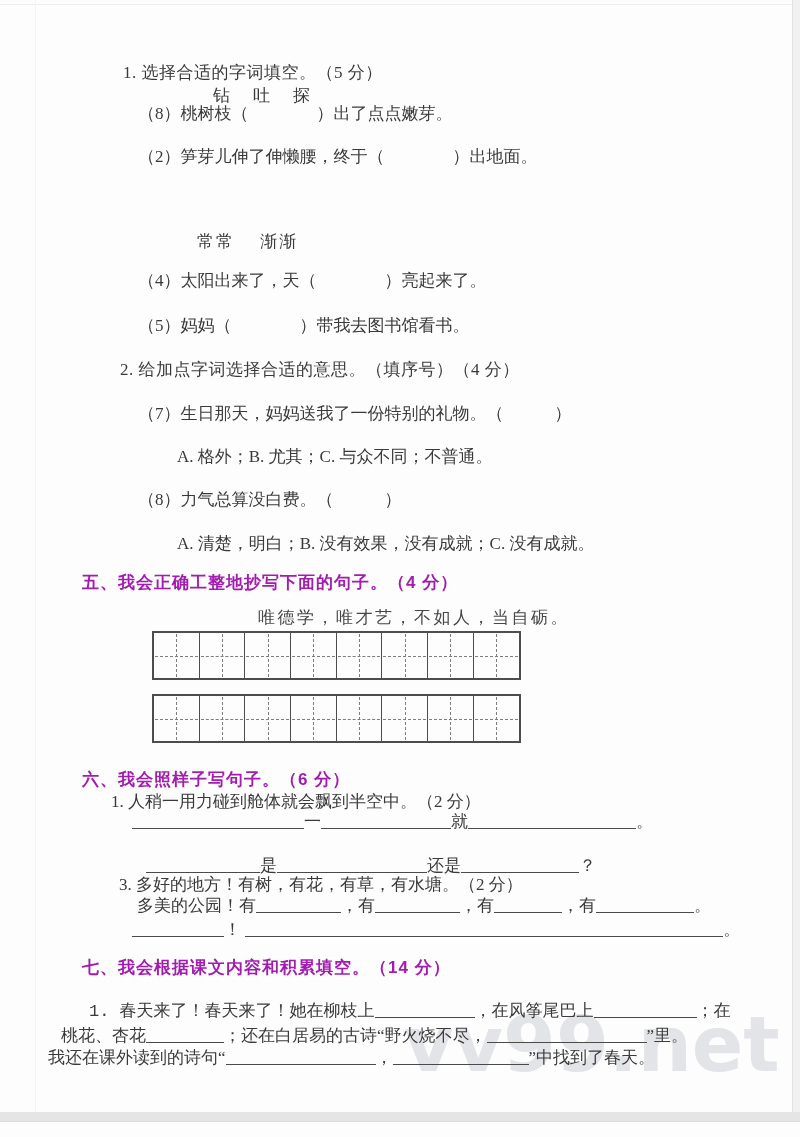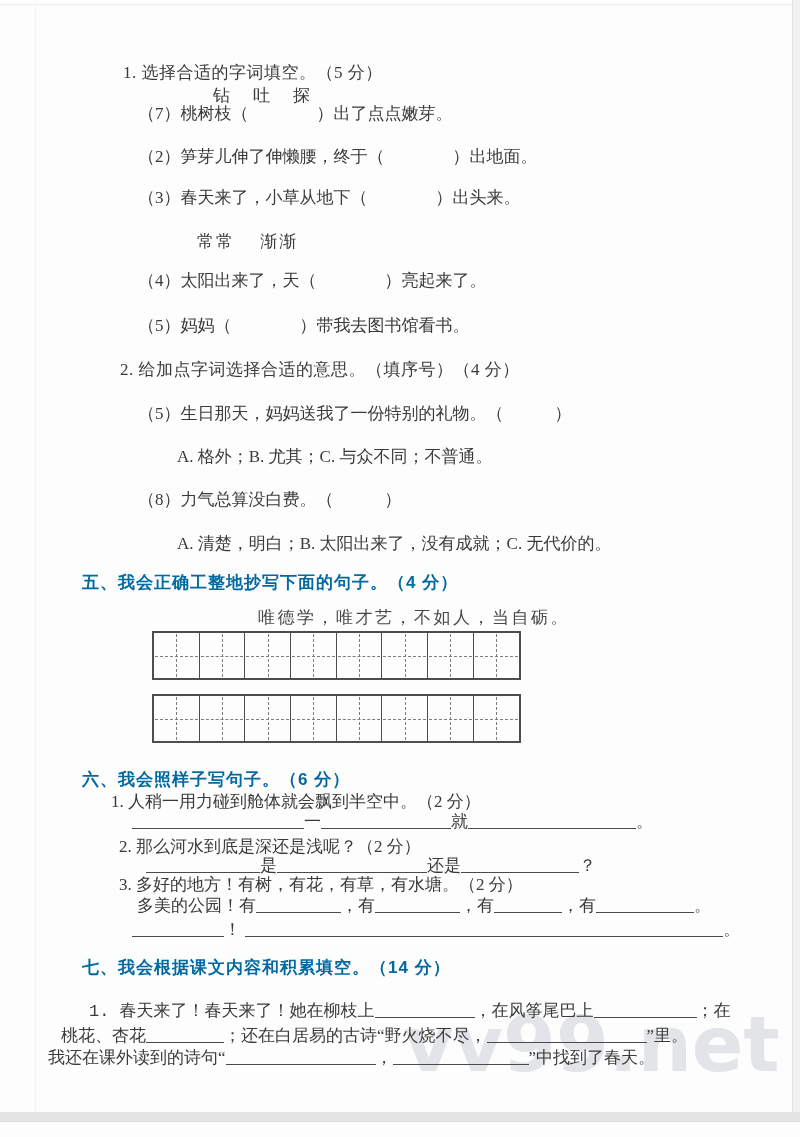--- a/index.html
+++ b/index.html
@@ -8,21 +8,21 @@
     background:#fdfdfd; overflow:hidden;
     font-family:"Liberation Serif","DejaVu Serif",serif;
     color:#3a3a3a;
   }
   .line {
     position:absolute; font-size:17px; line-height:20px;
     white-space:nowrap; z-index:2;
   }
   .heading {
     font-family:"Liberation Sans","DejaVu Sans",sans-serif;
-    font-weight:bold; color:#0369a1; letter-spacing:1px;
+    font-weight:bold; color:#a21caf; letter-spacing:1px;
   }
   .subnum { letter-spacing:0.5px; }
   .kai { color:#474747; letter-spacing:2.5px; }
   .blank {
     display:inline-block; border-bottom:1px solid #4a4a4a;
     height:14px; vertical-align:-2px;
   }
   .tzg-row {
     position:absolute; display:flex; z-index:2;
     border:2px solid #4d4d4d; background:transparent;
@@ -59,32 +59,31 @@
 
   <div class="edge-top"></div>
   <div class="edge-left"></div>
   <div class="edge-right-strip"></div>
   <div class="edge-right"></div>
 
   <div class="watermark">vv99.net</div>
 
   <div class="line subnum" style="left:123px; top:63px;">1. 选择合适的字词填空。（5 分）</div>
   <div class="line" style="left:213px; top:86px; letter-spacing:3px;">钻　吐　探</div>
-  <div class="line" style="left:138px; top:104px;">（7）桃树枝（　　　　）出了点点嫩芽。</div>
+  <div class="line" style="left:138px; top:104px;">（8）桃树枝（　　　　）出了点点嫩芽。</div>
   <div class="line" style="left:138px; top:147px;">（2）笋芽儿伸了伸懒腰，终于（　　　　）出地面。</div>
-  <div class="line" style="left:138px; top:188px;">（3）春天来了，小草从地下（　　　　）出头来。</div>
   <div class="line" style="left:197px; top:232px; letter-spacing:2px;">常常　 渐渐</div>
   <div class="line" style="left:138px; top:271px;">（4）太阳出来了，天（　　　　）亮起来了。</div>
   <div class="line" style="left:138px; top:316px;">（5）妈妈（　　　　）带我去图书馆看书。</div>
 
   <div class="line subnum" style="left:120px; top:360px;">2. 给加点字词选择合适的意思。（填序号）（4 分）</div>
-  <div class="line" style="left:138px; top:404px;">（5）生日那天，妈妈送我了一份特别的礼物。（　　　）</div>
+  <div class="line" style="left:138px; top:404px;">（7）生日那天，妈妈送我了一份特别的礼物。（　　　）</div>
   <div class="line" style="left:177px; top:447px;">A. 格外；B. 尤其；C. 与众不同；不普通。</div>
   <div class="line" style="left:138px; top:490px;">（8）力气总算没白费。（　　　）</div>
-  <div class="line" style="left:177px; top:534px;">A. 清楚，明白；B. 太阳出来了，没有成就；C. 无代价的。</div>
+  <div class="line" style="left:177px; top:534px;">A. 清楚，明白；B. 没有效果，没有成就；C. 没有成就。</div>
 
   <div class="line heading" style="left:82px; top:573px;">五、我会正确工整地抄写下面的句子。（4 分）</div>
   <div class="line kai" style="left:258px; top:596px;margin-top:12px;">唯德学，唯才艺，不如人，当自砺。</div>
   <div class="tzg-row" style="left:152px; top:631px;">
       <div class="tzg-cell"></div>
       <div class="tzg-cell"></div>
       <div class="tzg-cell"></div>
       <div class="tzg-cell"></div>
       <div class="tzg-cell"></div>
       <div class="tzg-cell"></div>
@@ -98,21 +97,20 @@
       <div class="tzg-cell"></div>
       <div class="tzg-cell"></div>
       <div class="tzg-cell"></div>
       <div class="tzg-cell"></div>
       <div class="tzg-cell"></div>
     </div>
 
   <div class="line heading" style="left:82px; top:770px;">六、我会照样子写句子。（6 分）</div>
   <div class="line" style="left:111px; top:792px;">1. 人稍一用力碰到舱体就会飘到半空中。（2 分）</div>
   <div class="line" style="left:132px; top:812px;"><span class="blank" style="width: 172px;"></span><span>一</span><span class="blank" style="width: 130px;"></span><span>就</span><span class="blank" style="width: 168px;"></span><span>。</span></div>
-  <div class="line" style="left:119px; top:837px;">2.  那么河水到底是深还是浅呢？（2 分）</div>
   <div class="line" style="left:146px; top:856px;"><span class="blank" style="width: 114px;"></span><span>是</span><span class="blank" style="width: 150px;"></span><span>还是</span><span class="blank" style="width: 118px;"></span><span>？</span></div>
   <div class="line" style="left:119px; top:875px;">3. 多好的地方！有树，有花，有草，有水塘。（2 分）</div>
   <div class="line" style="left:137px; top:896px;"><span>多美的公园！有</span><span class="blank" style="width: 85px;"></span><span>，有</span><span class="blank" style="width: 85px;"></span><span>，有</span><span class="blank" style="width: 68px;"></span><span>，有</span><span class="blank" style="width: 98px;"></span><span>。</span></div>
   <div class="line" style="left:132px; top:920px;"><span class="blank" style="width: 92px;"></span><span>！ </span><span class="blank" style="width: 478px;"></span><span>。</span></div>
 
   <div class="line heading" style="left:82px; top:958px;">七、我会根据课文内容和积累填空。（14 分）</div>
   <div class="line" style="left:89px; top:1002px;font-family:Liberation Mono, monospace;"><span>1. 春天来了！春天来了！她在柳枝上</span><span class="blank" style="width: 100px;"></span><span>，在风筝尾巴上</span><span class="blank" style="width: 103px;"></span><span>；在</span></div>
   <div class="line" style="left:61px; top:1026px;"><span>桃花、杏花</span><span class="blank" style="width: 78px;"></span><span>；还在白居易的古诗“野火烧不尽，</span><span class="blank" style="width: 160px;"></span><span>”里。</span></div>
   <div class="line" style="left:48px; top:1048px;"><span>我还在课外读到的诗句“</span><span class="blank" style="width: 150px;"></span><span>，</span><span class="blank" style="width: 136px;"></span><span>”中找到了春天。</span></div>
 

